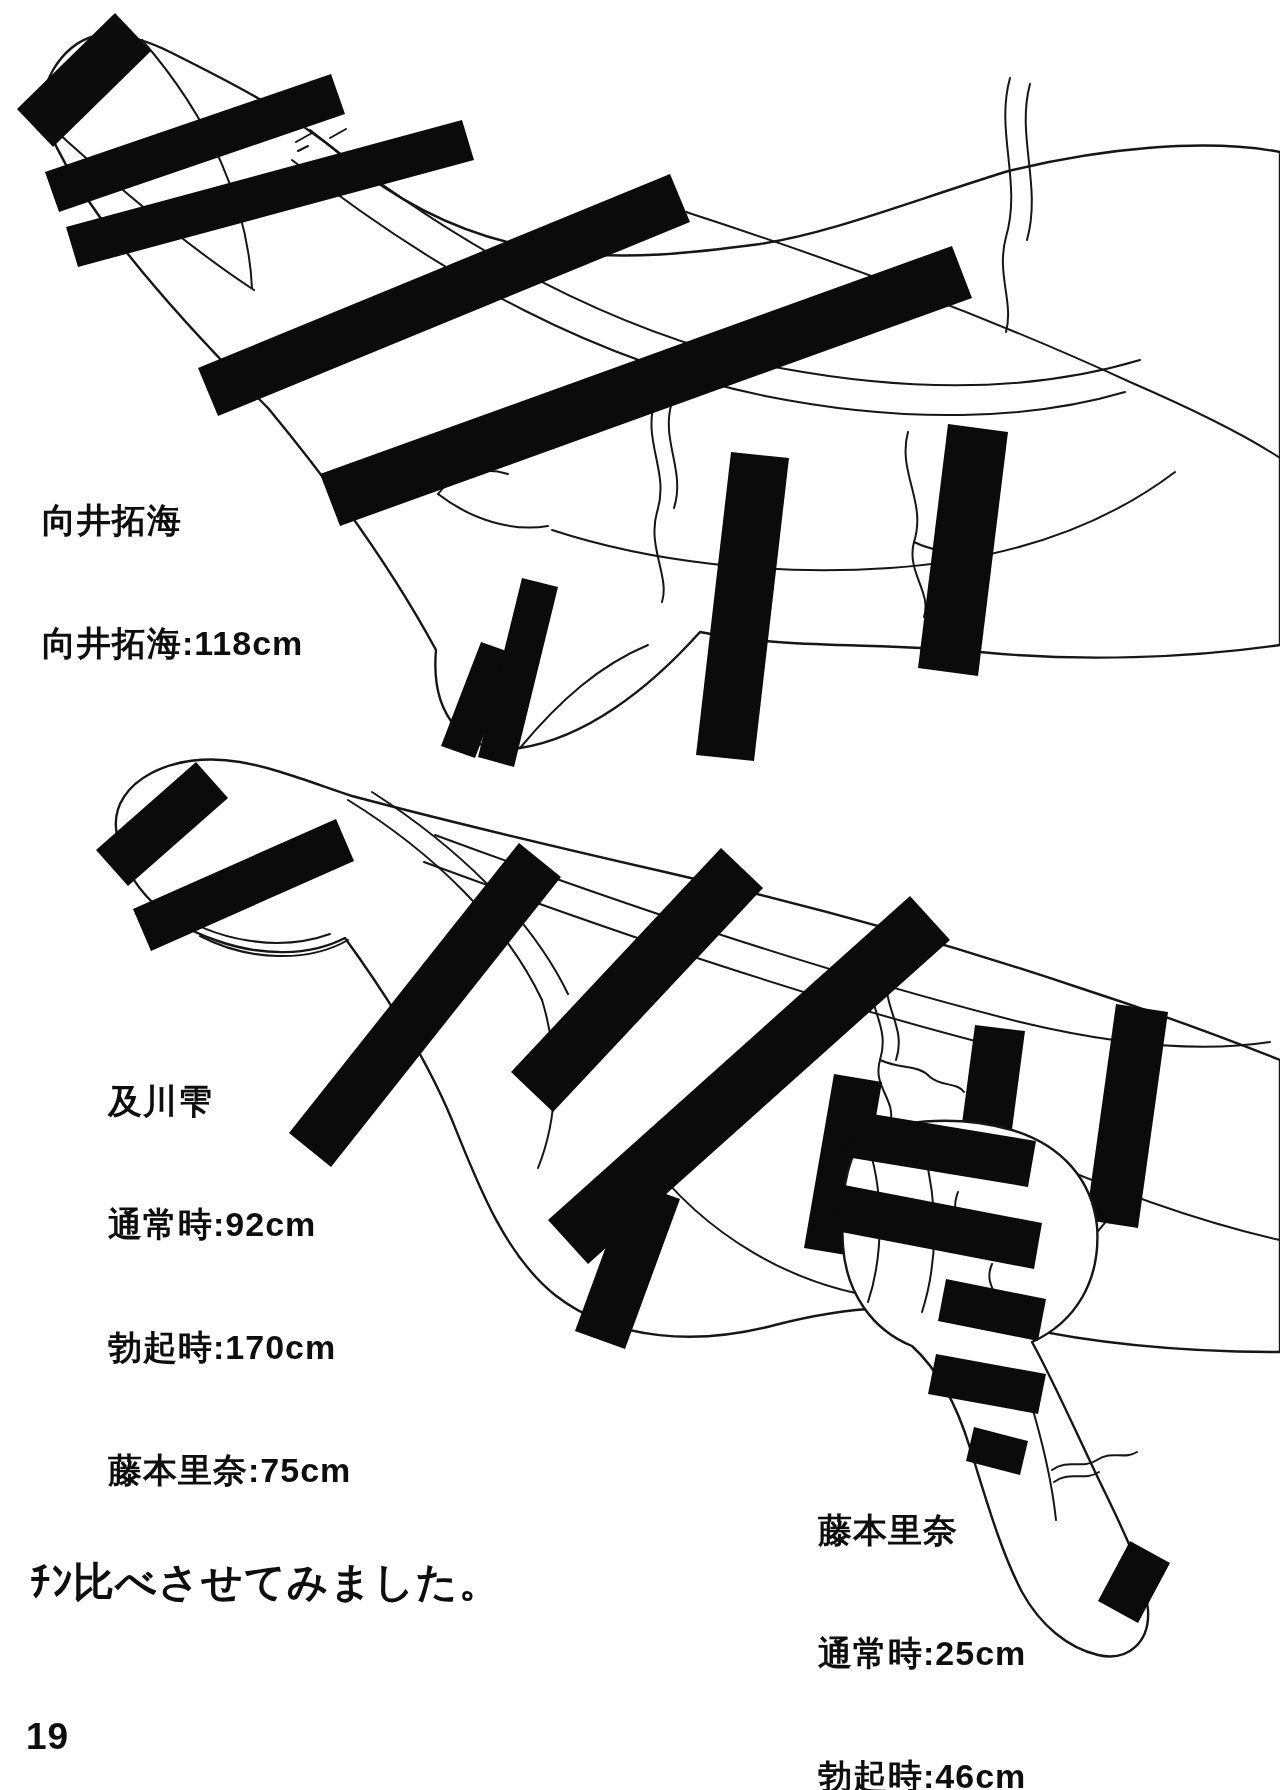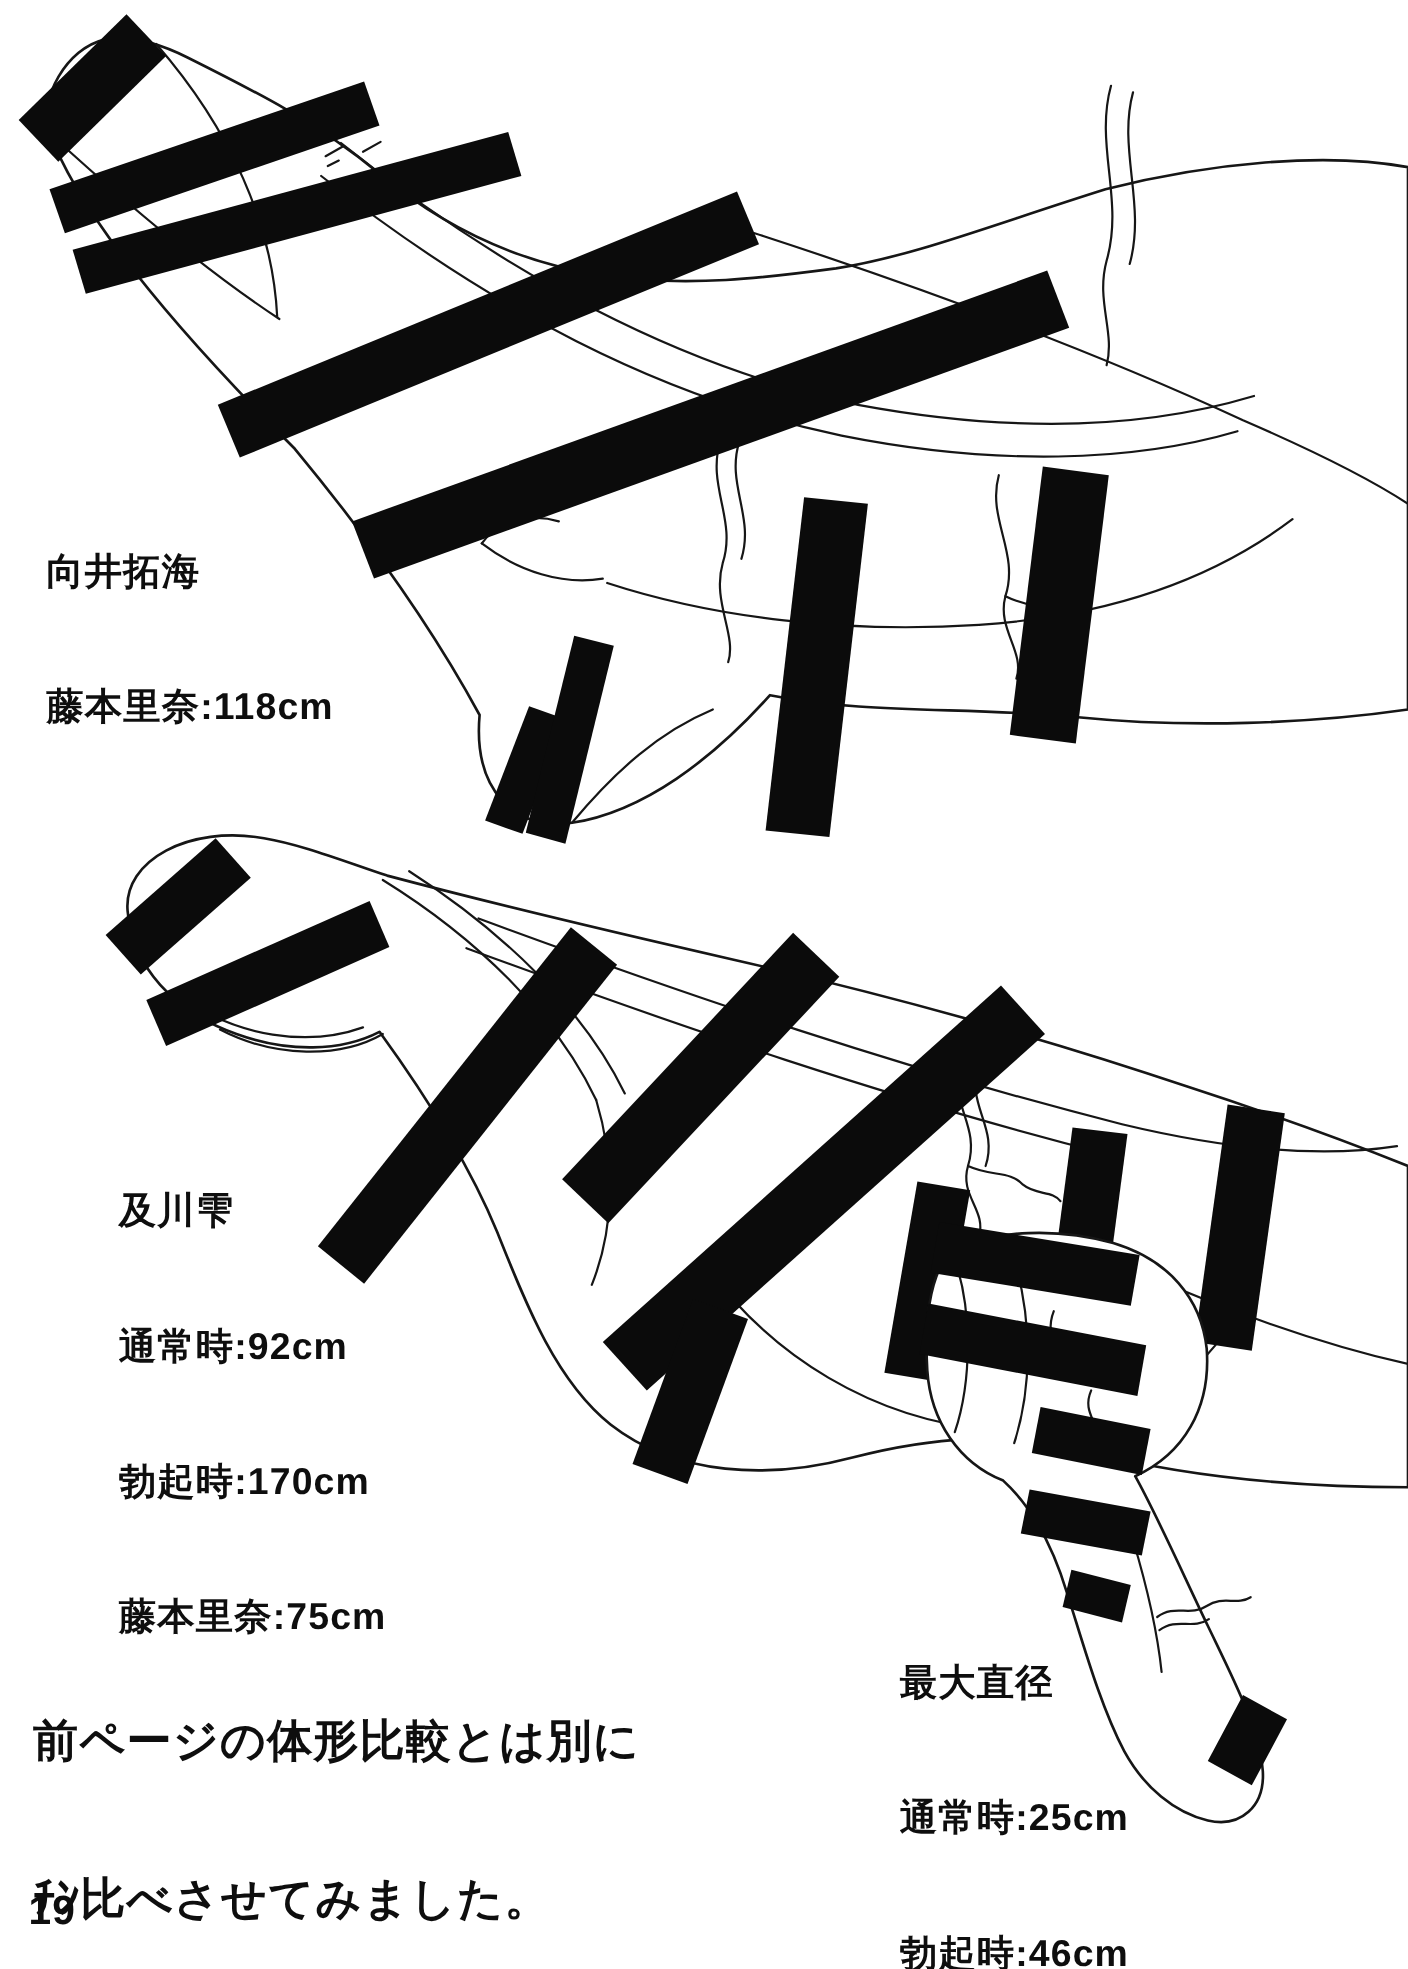--- a/index.html
+++ b/index.html
@@ -120,39 +120,38 @@
         <polygon points="946,1279 1046,1299 1038,1341 938,1321"></polygon>
         <polygon points="936,1354 1046,1374 1038,1414 928,1394"></polygon>
         <polygon points="974,1427 1028,1441 1020,1475 966,1461"></polygon>
         <polygon points="1130,1541 1170,1563 1138,1623 1098,1601"></polygon>
       </g>
     </g>
   </svg>
 
   <div id="stats-0" class="txt stats">
     <div>向井拓海</div>
-    <div>藤本里奈:118cm</div>
+    <div>向井拓海:118cm</div>
   </div>
 
   <div id="stats-1" class="txt stats">
     <div>及川雫</div>
     <div>通常時:92cm</div>
     <div>勃起時:170cm</div>
     <div>藤本里奈:75cm</div>
   </div>
 
   <div id="stats-2" class="txt stats">
-    <div>最大直径</div>
+    <div>藤本里奈</div>
     <div>通常時:25cm</div>
     <div>勃起時:46cm</div>
     
   </div>
 
   <div class="txt note">
-    <div>前ページの体形比較とは別に</div>
     <div>ﾁﾝ比べさせてみました。</div>
     
     
     
   </div>
 
   <div class="txt page-num">19</div>
 
 </div>
 

